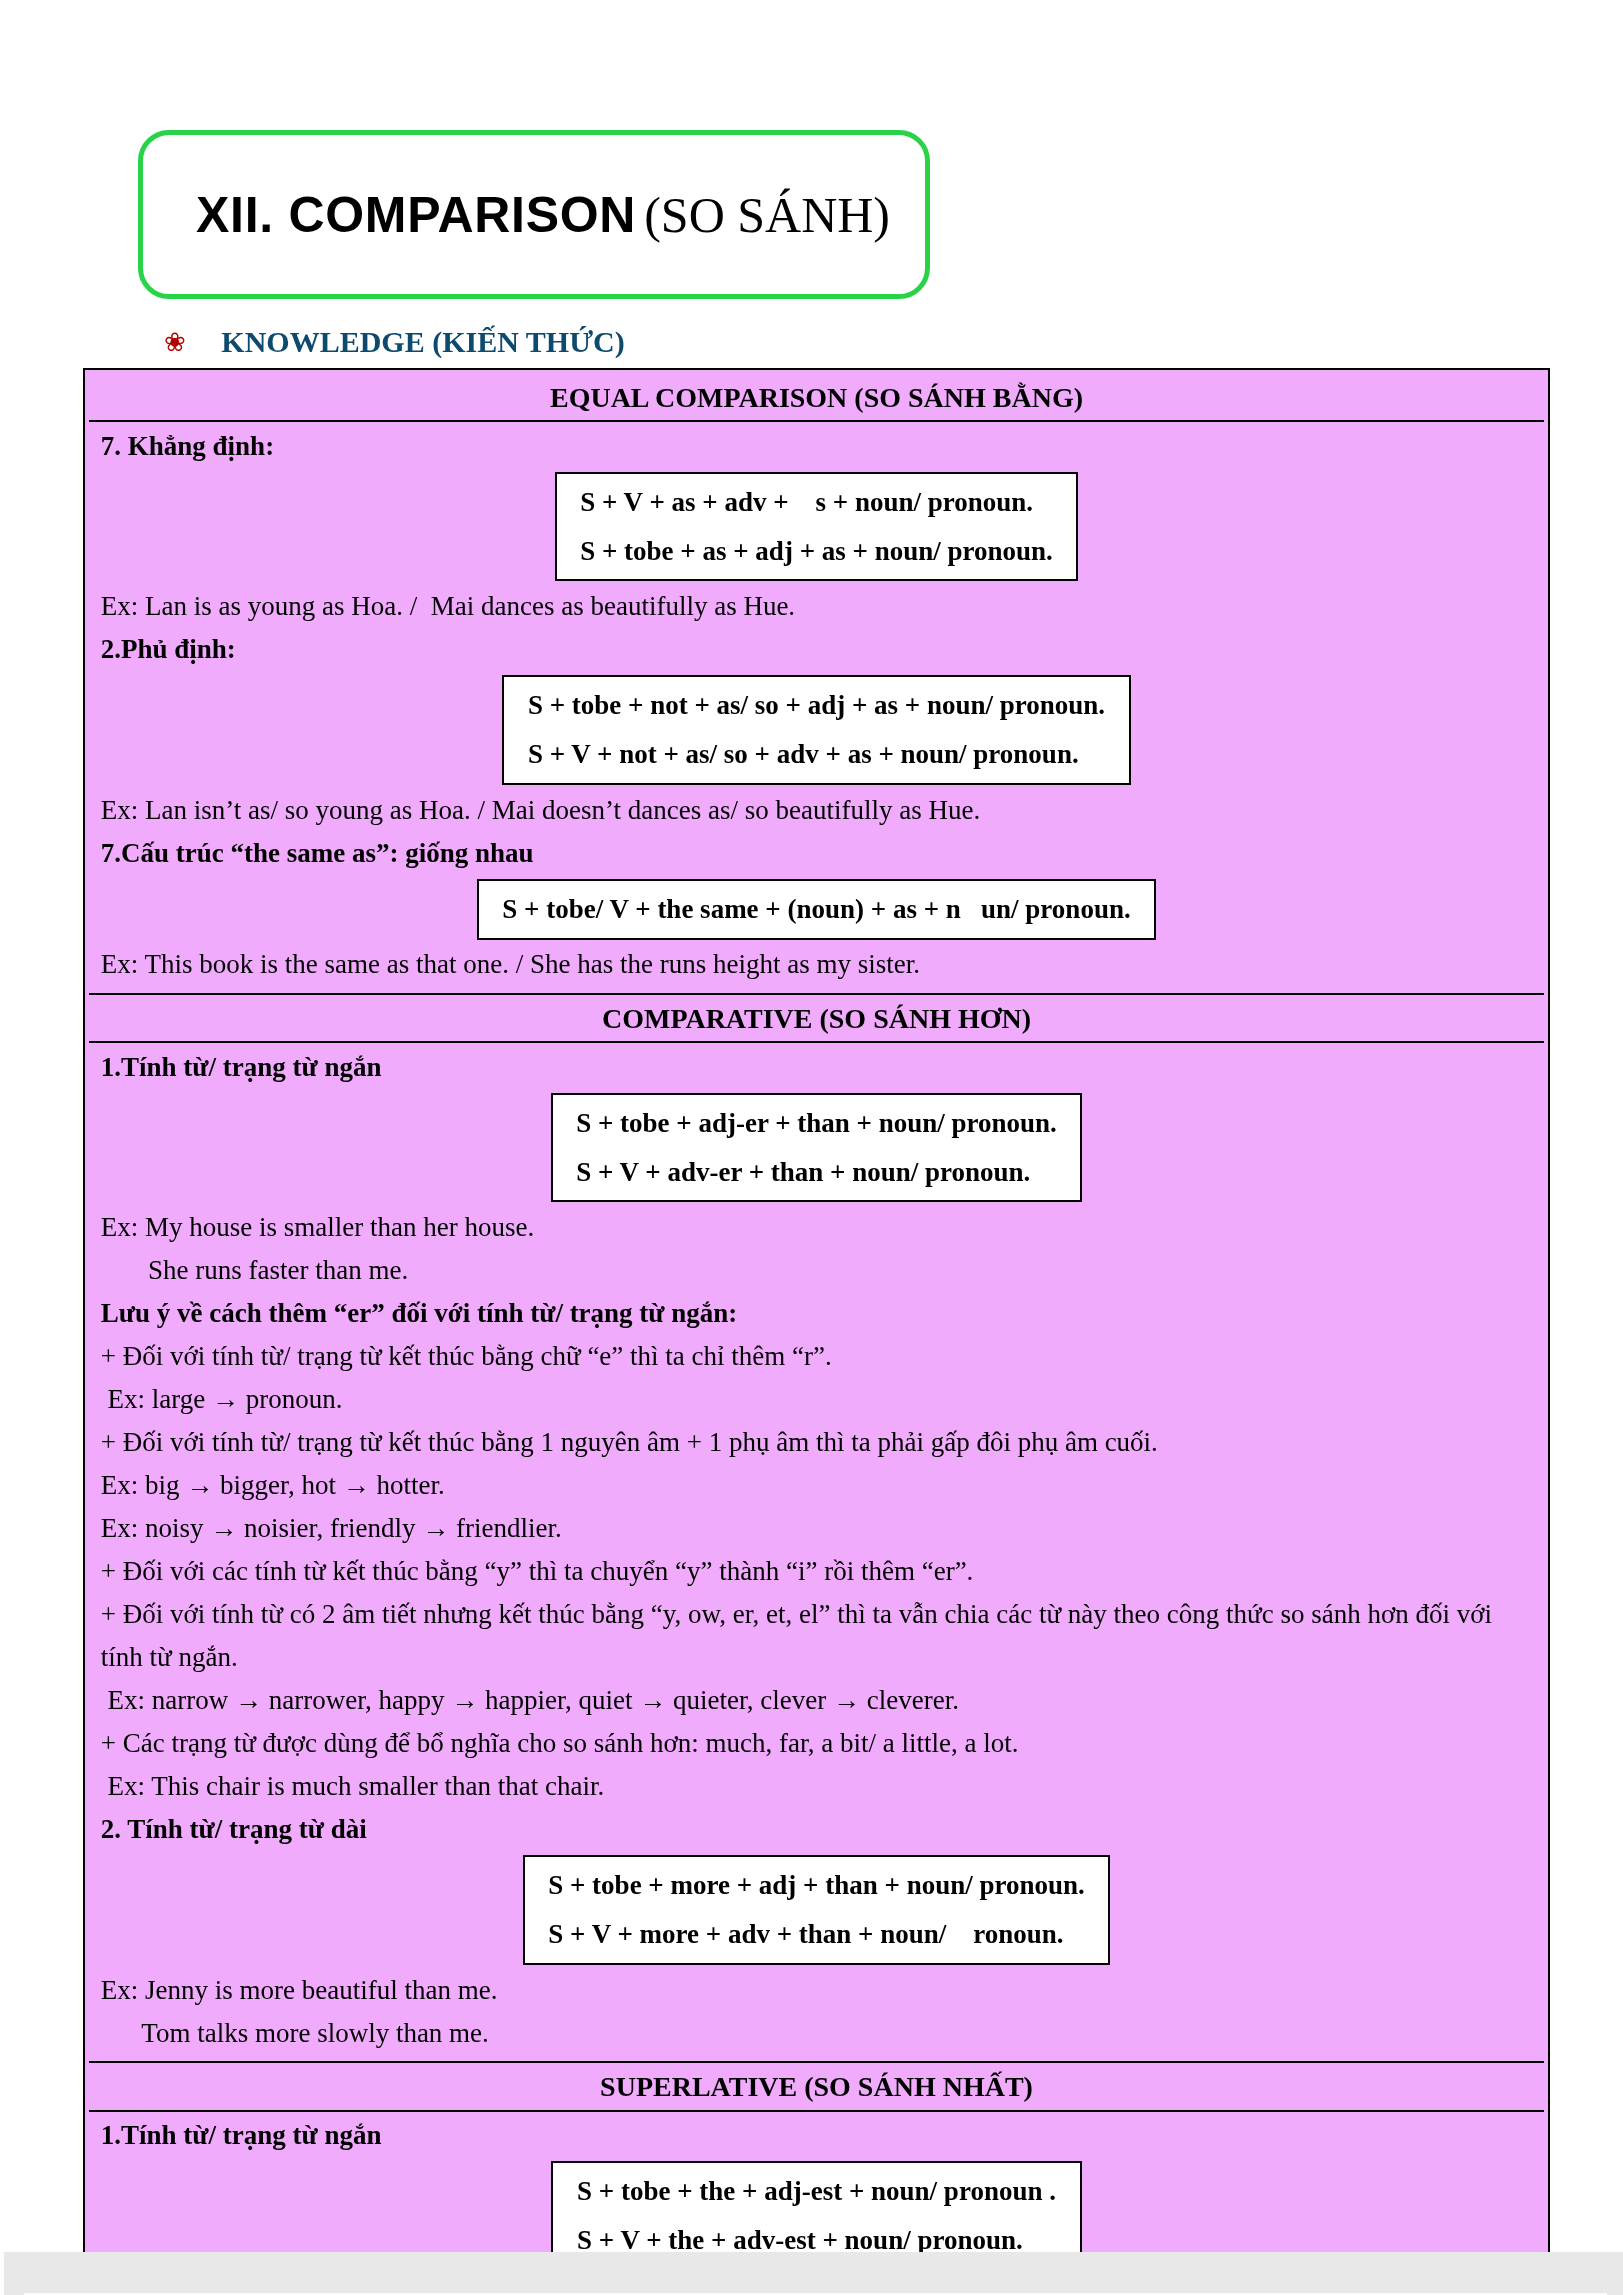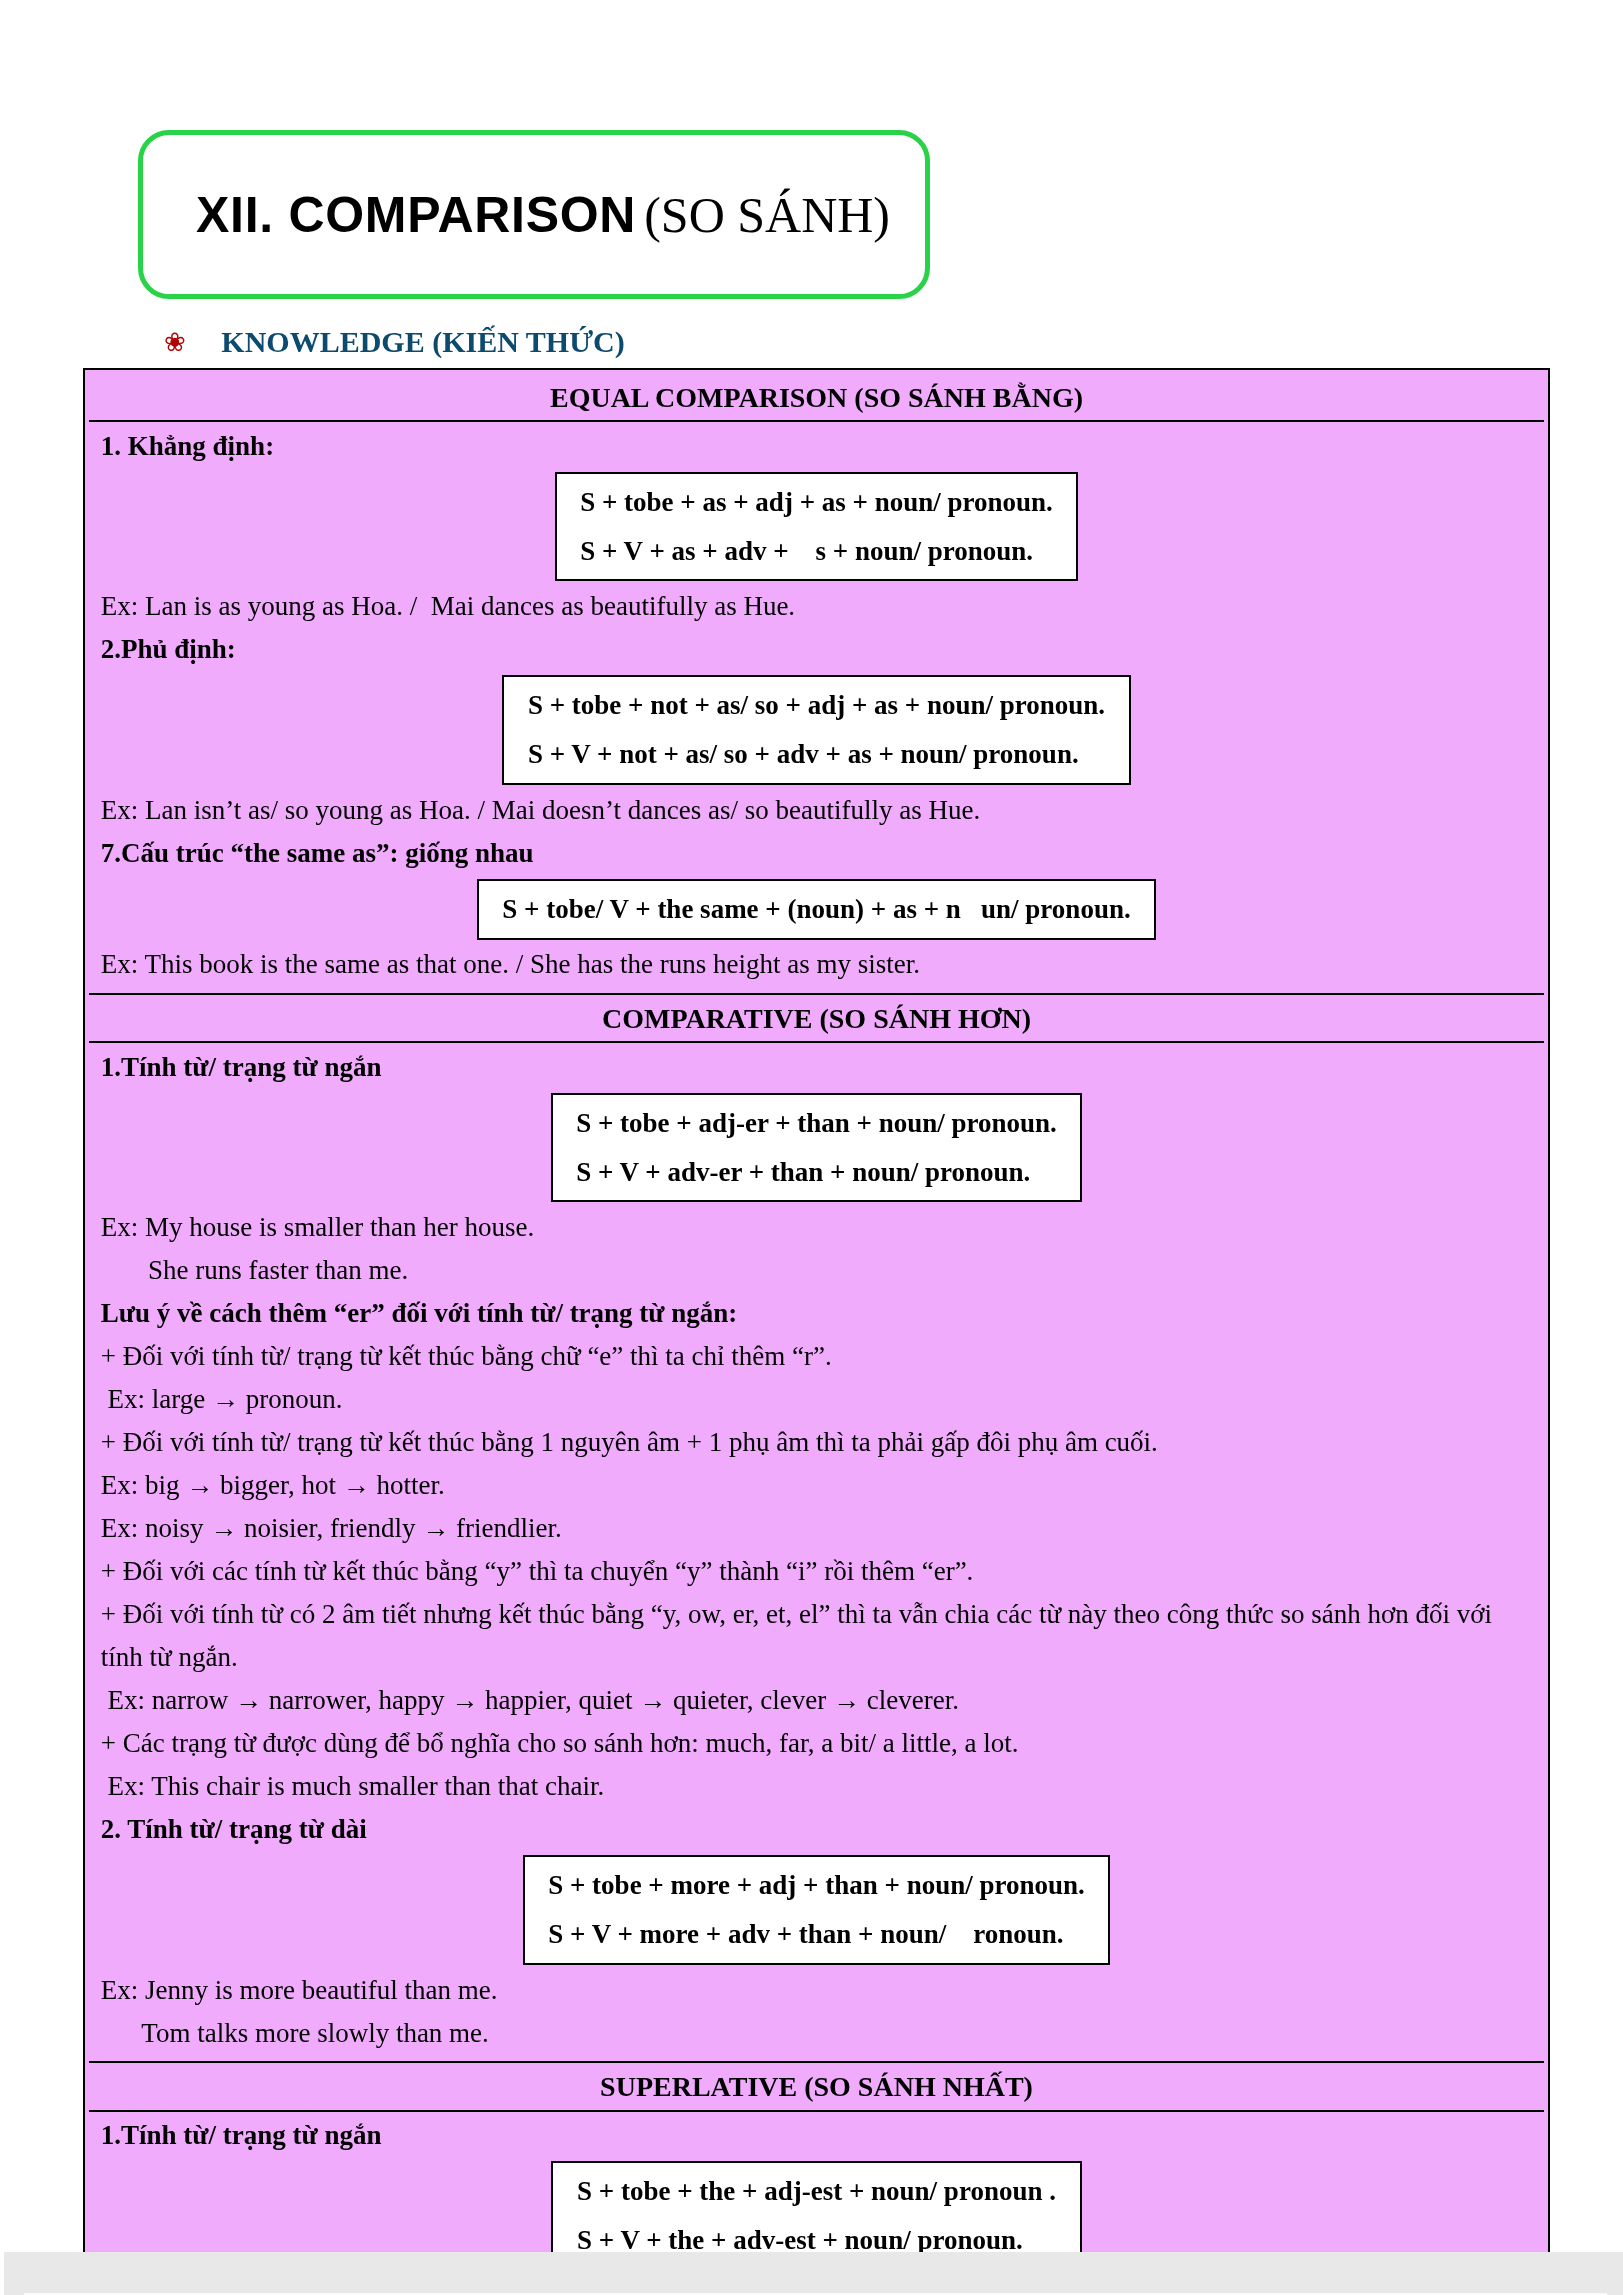--- a/index.html
+++ b/index.html
@@ -69,24 +69,24 @@
   </div>
 
   <div class="knowledge">
     <span class="flower-icon">❀</span>
     <span class="knowledge-text">KNOWLEDGE (KIẾN THỨC)</span>
   </div>
 
   <div class="grammar-table" id="grammar-table">
       <div class="section-header">EQUAL COMPARISON (SO SÁNH BẰNG)</div>
       <div class="section-body">
-        <div class="line bold-line">1. Khẳng định:</div>
+        <div class="line bold-line">7. Khẳng định:</div>
         <div class="formula-box">
+          <div class="formula-line">S + V + as + adv +    s + noun/ pronoun.</div>
           <div class="formula-line">S + tobe + as + adj + as + noun/ pronoun.</div>
-          <div class="formula-line">S + V + as + adv +    s + noun/ pronoun.</div>
         </div>
         <div class="line text-line">Ex: Lan is as young as Hoa. /  Mai dances as beautifully as Hue.</div>
         <div class="line bold-line">2.Phủ định:</div>
         <div class="formula-box">
           <div class="formula-line">S + tobe + not + as/ so + adj + as + noun/ pronoun.</div>
           <div class="formula-line">S + V + not + as/ so + adv + as + noun/ pronoun.</div>
         </div>
         <div class="line text-line">Ex: Lan isn’t as/ so young as Hoa. / Mai doesn’t dances as/ so beautifully as Hue.</div>
         <div class="line bold-line">7.Cấu trúc “the same as”: giống nhau</div>
         <div class="formula-box">

